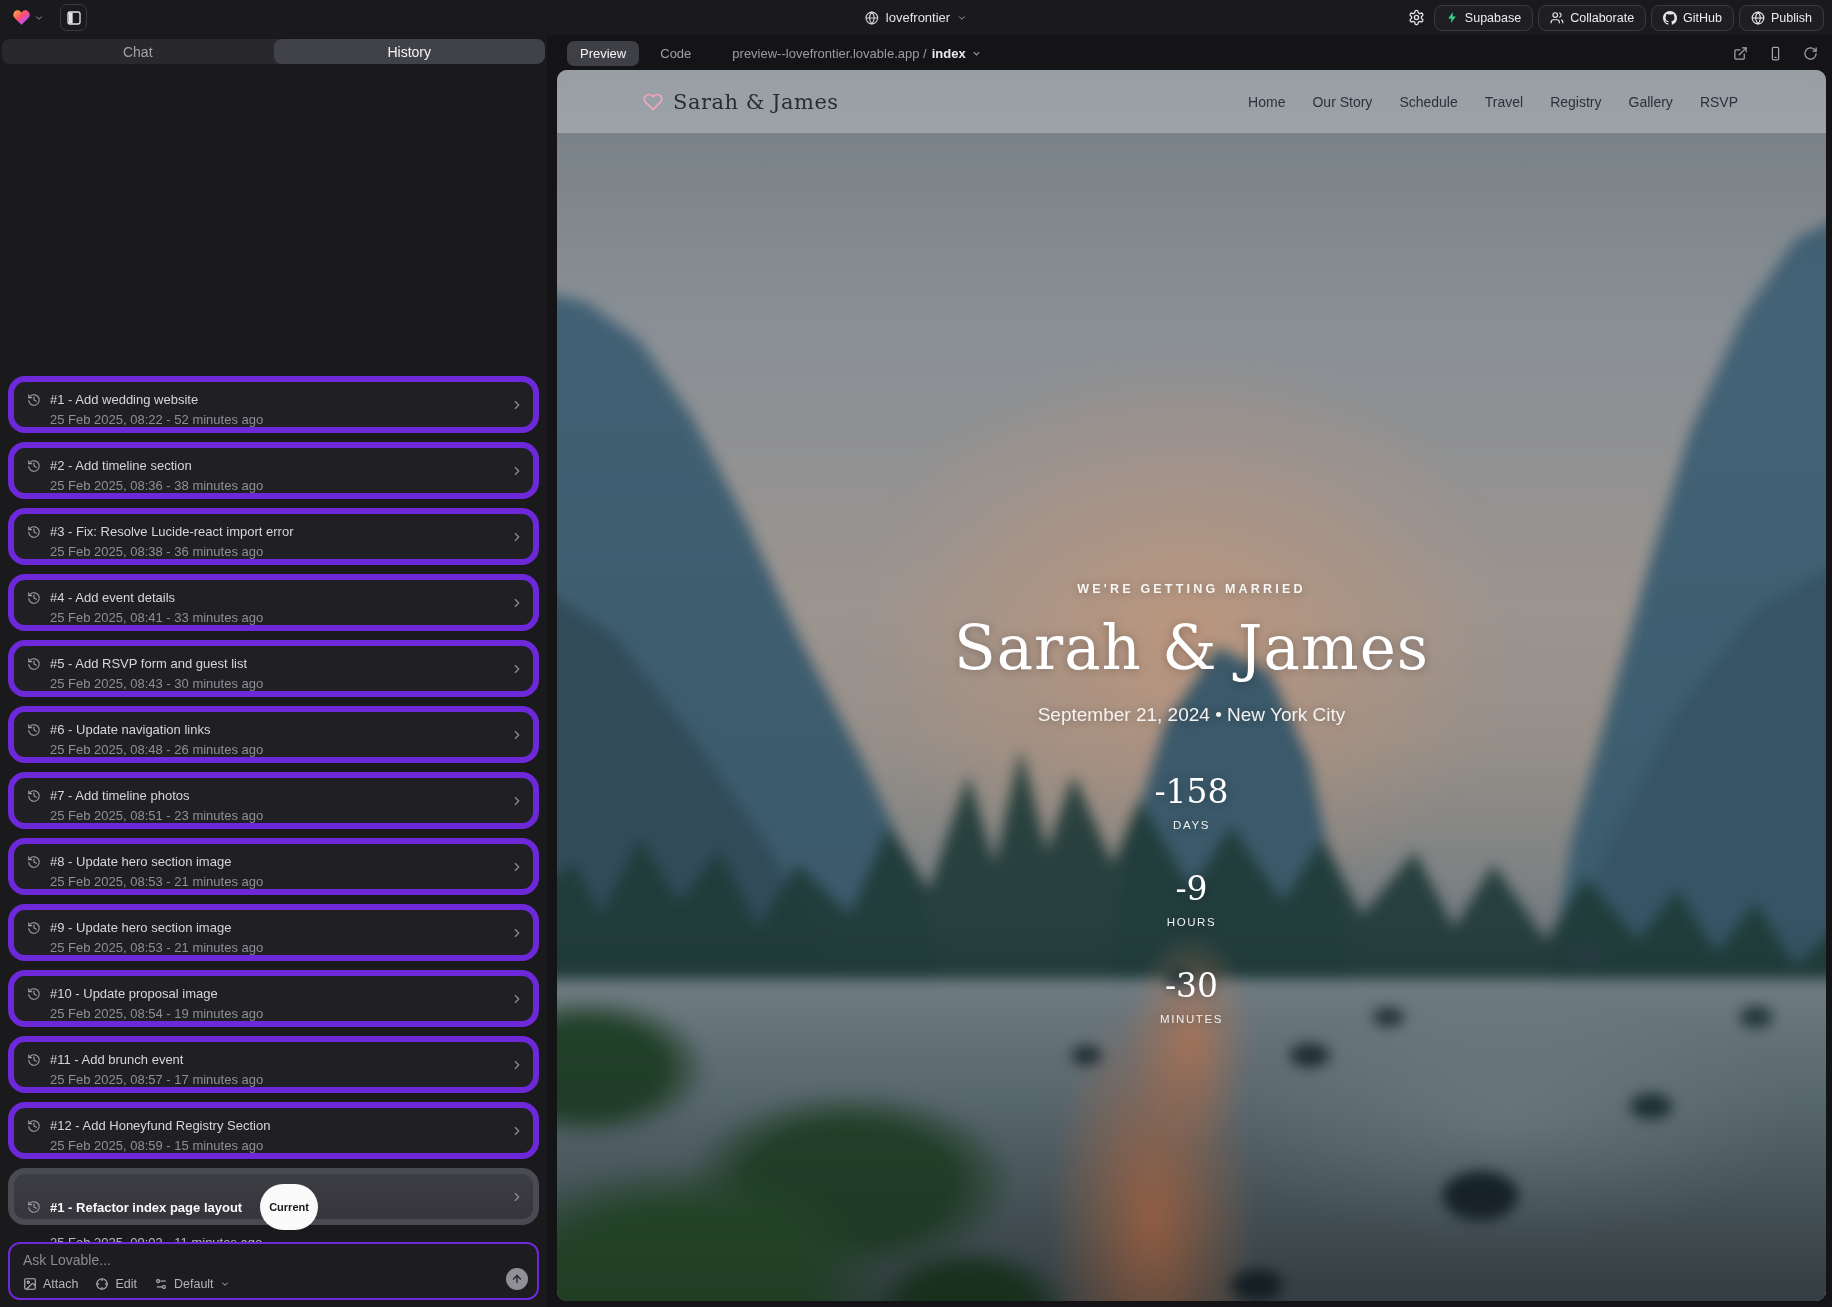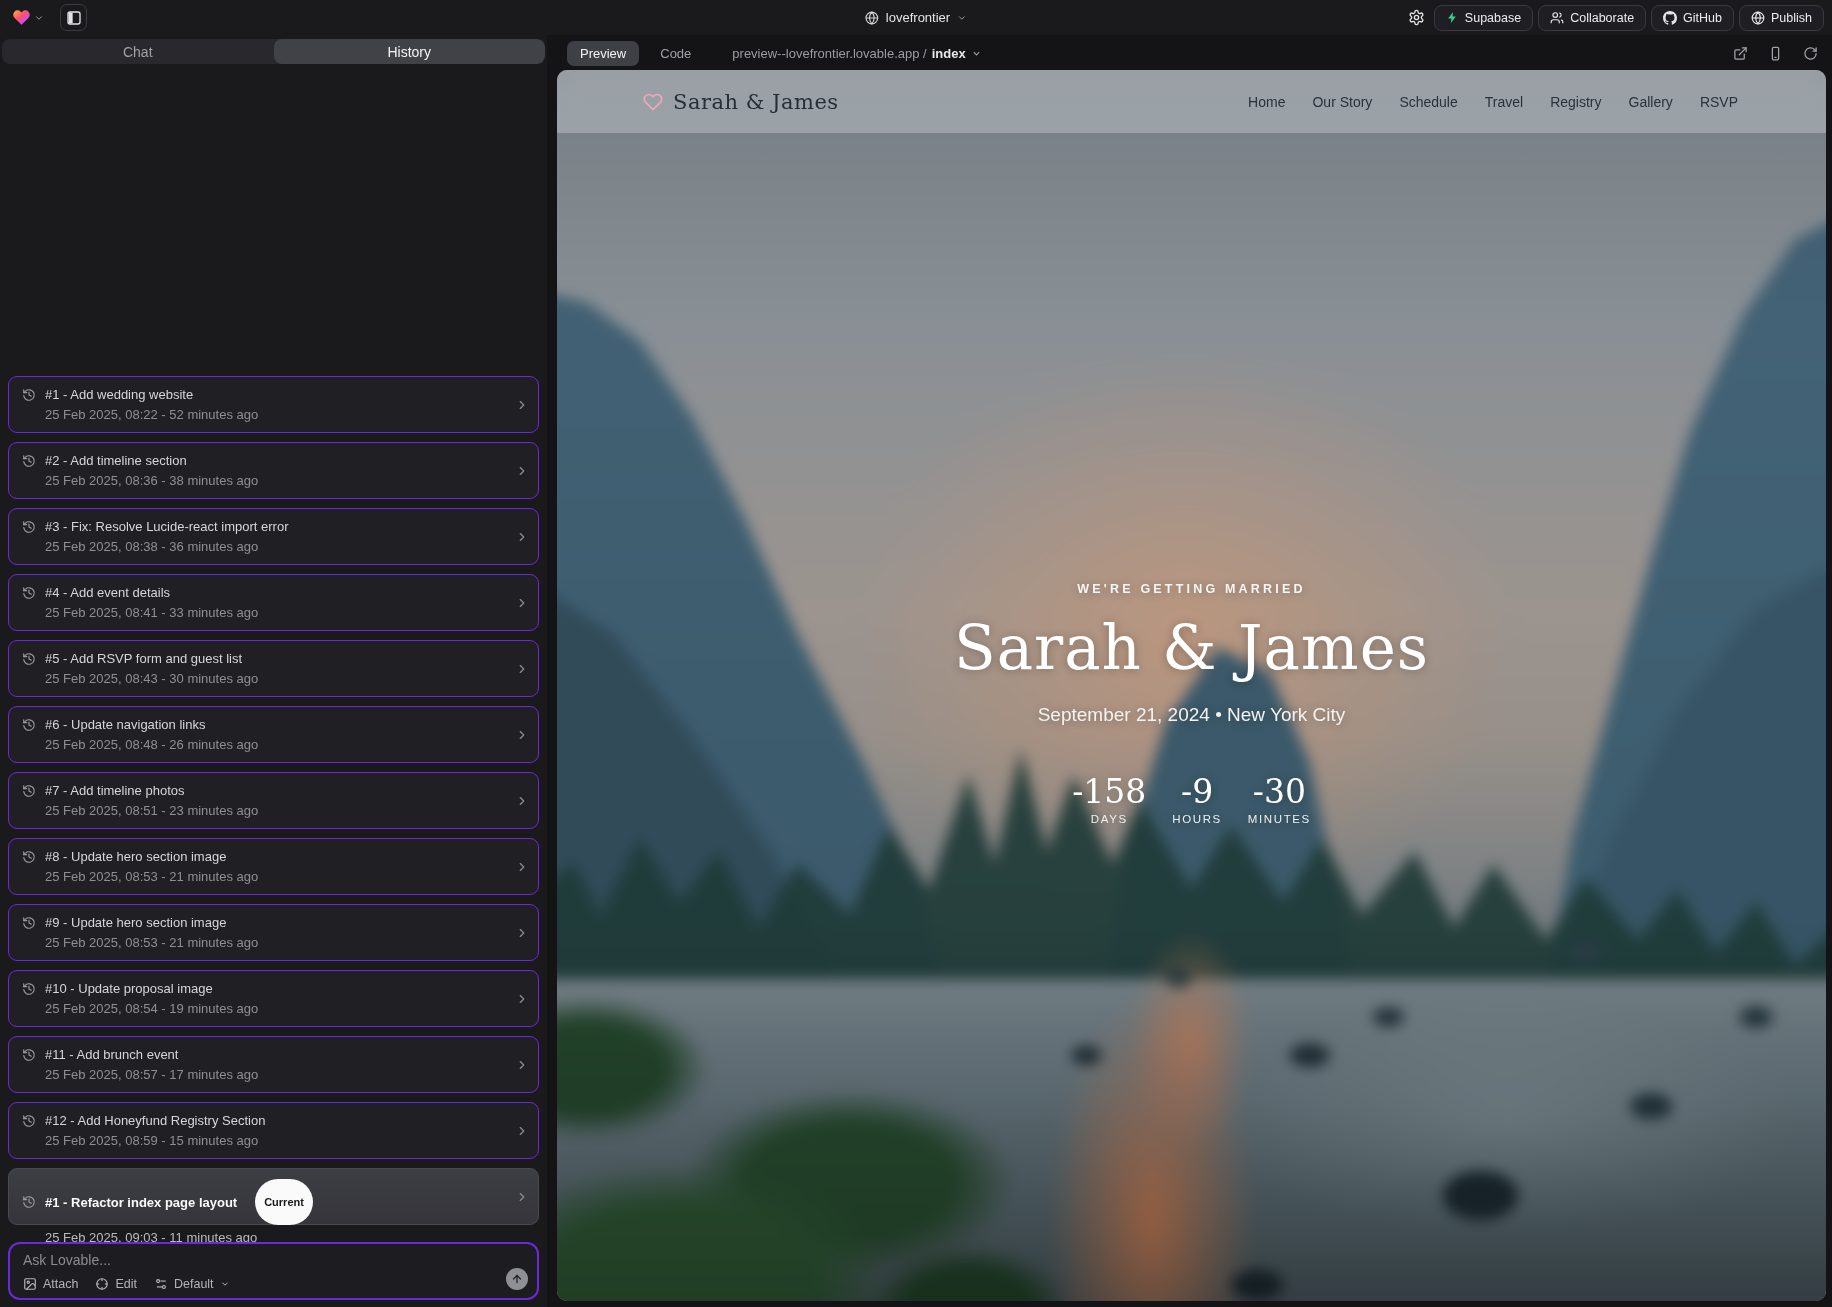--- a/index.html
+++ b/index.html
@@ -17,21 +17,21 @@
   .icon-btn { background:none; border:none; color:#e4e4e7; display:flex; align-items:center; cursor:pointer; padding:4px; }
   .pill-btn { height:26px; display:flex; align-items:center; gap:6px; padding:0 11px; border:1px solid #3a3a40; border-radius:8px; background:#1f1f23; color:#ececef; font-size:12.5px; font-family:inherit; cursor:pointer; }
 
   
   .left-panel { position:absolute; left:0; top:35px; width:547px; bottom:0; background:#1a1a1d; }
   .seg-tabs { position:absolute; left:2px; right:2px; top:4px; height:25px; display:flex; background:#29292d; border-radius:8px; overflow:hidden; }
   .seg-tab { flex:1; display:flex; align-items:center; justify-content:center; font-size:14px; color:#a0a0a8; cursor:pointer; border-radius:8px; }
   .seg-tab.active { background:#414148; color:#f4f4f5; }
 
   .history-list { position:absolute; left:8px; right:8px; top:341px; display:flex; flex-direction:column; gap:9px; }
-  .hist-card { position:relative; height:57px; background:#202024; border:1px solid #6d28d9; border-radius:9px; padding:10px 30px 10px 13px; cursor:pointer; }
+  .hist-card { position:relative; height:57px; background:#202024; border:6px solid #6d28d9; border-radius:17px; padding:10px 30px 10px 13px; cursor:pointer; }
   .hist-card .row1 { display:flex; align-items:center; gap:9px; }
   .hist-card .title { font-size:13px; color:#d6d6da; white-space:nowrap; }
   .hist-card .timestamp { font-size:13px; color:#8e8e96; margin-left:23px; margin-top:5px; white-space:nowrap; }
   .hist-card .chev { position:absolute; right:9px; top:50%; transform:translateY(-50%); color:#8e8e96; display:flex; }
   .hist-card.selected { background:linear-gradient(180deg,#3d3d44,#35353b); border-color:#4a4a52; }
   .hist-card.selected .title { color:#fafafa; font-weight:700; }
   .hist-card.selected .timestamp { color:#b9b9c0; }
   .badge { display:inline-flex; align-items:center; background:#fafafa; color:#18181b; font-size:11px; font-weight:700; border-radius:999px; padding:17px 9px; margin-left:9px; }
   .hist-icon { color:#9a9aa1; display:flex; flex:none; }
 
@@ -91,24 +91,24 @@
   .site-header { position:absolute; left:0; right:0; top:0; height:63px; background:rgba(235,240,242,.30); backdrop-filter:blur(9px); display:flex; align-items:center; justify-content:space-between; padding:0 88px 0 86px; }
   .site-logo { display:flex; align-items:center; gap:10px; cursor:pointer; }
   .site-logo .name { font-family:"DejaVu Serif", serif; font-size:21px; color:#272c35; letter-spacing:.5px; }
   .site-nav { display:flex; align-items:center; gap:27px; }
   .site-nav a { font-size:14px; color:#2b313a; text-decoration:none; cursor:pointer; }
 
   .hero { position:absolute; left:0; right:0; top:512px; text-align:center; color:#fff; text-shadow:0 1px 10px rgba(0,0,0,.28); }
   .hero .eyebrow { font-size:12.5px; letter-spacing:3.2px; font-weight:600; color:#f6f6f4; }
   .hero .title { font-family:"DejaVu Serif", serif; font-size:61px; font-weight:400; margin-top:16px; letter-spacing:1px; }
   .hero .subtitle { font-size:19px; margin-top:21px; color:#f4f3f1; }
-  .countdown { display:flex; justify-content:center; gap:26px; margin-top:46px; }
+  .countdown { display:flex; justify-content:center; gap:38px; margin-top:46px;flex-direction:column; }
   .count-col { display:flex; flex-direction:column; align-items:center; }
   .count-val { font-family:"DejaVu Serif", serif; font-size:33px; }
-  .count-label { font-size:11.5px; letter-spacing:1.6px; margin-top:2px; color:#eef0ef; }
+  .count-label { font-size:11.5px; letter-spacing:1.6px; margin-top:8px; color:#eef0ef; }
 
   svg { display:block; }
 </style>
 </head>
 <body>
 
 <div class="topbar">
   <div class="tb-left">
     <div class="logo-btn">
       <span>

